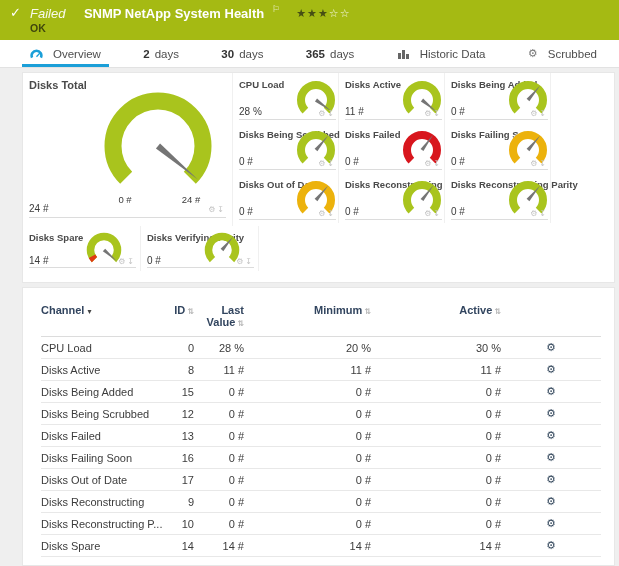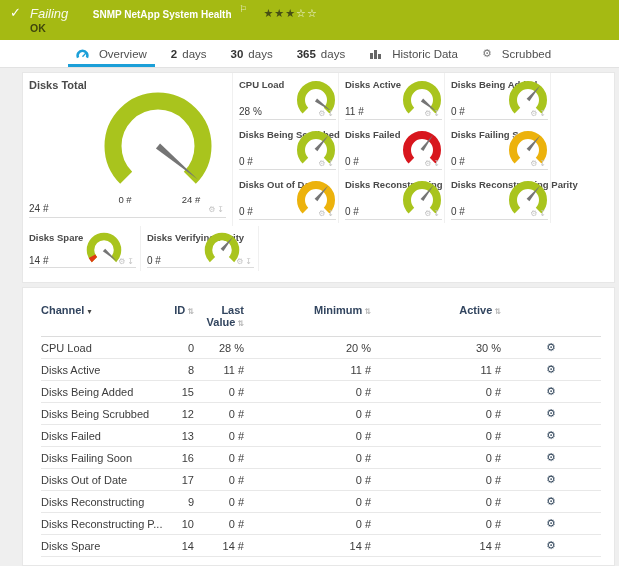--- a/index.html
+++ b/index.html
@@ -5,29 +5,29 @@
   * { margin:0; padding:0; box-sizing:border-box; }
   html,body { width:619px; height:566px; }
   body { font-family:"Liberation Sans", sans-serif; background:#efefef; overflow:hidden; }
   .glyph { font-family:"DejaVu Sans", sans-serif; }
 
   
   .band { height:40px; background:#a5ba13; position:relative; }
   .band-check { position:absolute; left:10px; top:5px; color:#fff; font-size:13px; font-weight:bold; }
   .band-row { position:absolute; left:30px; top:4px; white-space:nowrap; }
   .band-kind { font-style:italic; color:rgba(255,255,255,.92); font-size:13px; }
-  .band-title { color:#fff; font-weight:bold; font-size:10px; margin-left:20px; }
+  .band-title { color:#fff; font-weight:bold; font-size:13px; margin-left:14px; }
   .band-flag { color:rgba(255,255,255,.85); font-size:9px; vertical-align:super; margin-left:3px; }
   .band-stars { margin-left:12px; font-size:11px; letter-spacing:1px; vertical-align:1px; }
   .star-on { color:#474f14; }
   .star-off { color:rgba(255,255,255,.85); }
   .band-status { position:absolute; left:30px; top:22px; font-size:10.5px; font-weight:bold; color:#3f470d; }
 
   
-  .tabs { height:28px; background:#fff; border-bottom:1px solid #e2e2e2; display:flex; justify-content:center; padding:0 10px 0 18px; }
+  .tabs { height:28px; background:#fff; border-bottom:1px solid #e2e2e2; display:flex; justify-content:space-between; padding:0 10px 0 18px; }
   .tab { display:flex; align-items:center; gap:5px; padding:0 12px; font-size:11.5px; color:#4e4e4e; position:relative; cursor:default; }
   .tab.active::after { content:""; position:absolute; left:4px; right:4px; bottom:0; height:3px; background:#1b9fd8; }
   .tab-num { font-weight:bold; color:#333; }
   .tab-icon { display:inline-flex; align-items:center; }
   .tab-icon:empty { display:none; }
 
   
   .panel { position:absolute; background:#fff; border:1px solid #e7e7e7; }
   #gauges-panel { left:22px; top:72px; width:593px; height:211px; }
   #table-panel  { left:22px; top:287px; width:593px; height:279px; }
@@ -75,21 +75,21 @@
   .sortsel { color:#444; font-size:8px; margin-left:3px; }
   td.gear { text-align:left; padding-left:45px; }
   .row-gear { color:#33475c; font-size:11px; cursor:pointer; }
 </style>
 </head>
 <body>
 
 <div class="band">
   <span class="band-check glyph">✓</span>
   <div class="band-row">
-    <span class="band-kind">Failing</span>
+    <span class="band-kind">Failed</span>
     <span class="band-title">SNMP NetApp System Health</span>
     <span class="band-flag glyph">⚐</span>
     <span class="band-stars glyph"><span class="star-on" id="stars-on">★★★</span><span class="star-off" id="stars-off">☆☆</span></span>
   </div>
   <div class="band-status">OK</div>
 </div>
 
 <div class="tabs" id="tabs">
     <div class="tab active">
     <span class="tab-icon">

